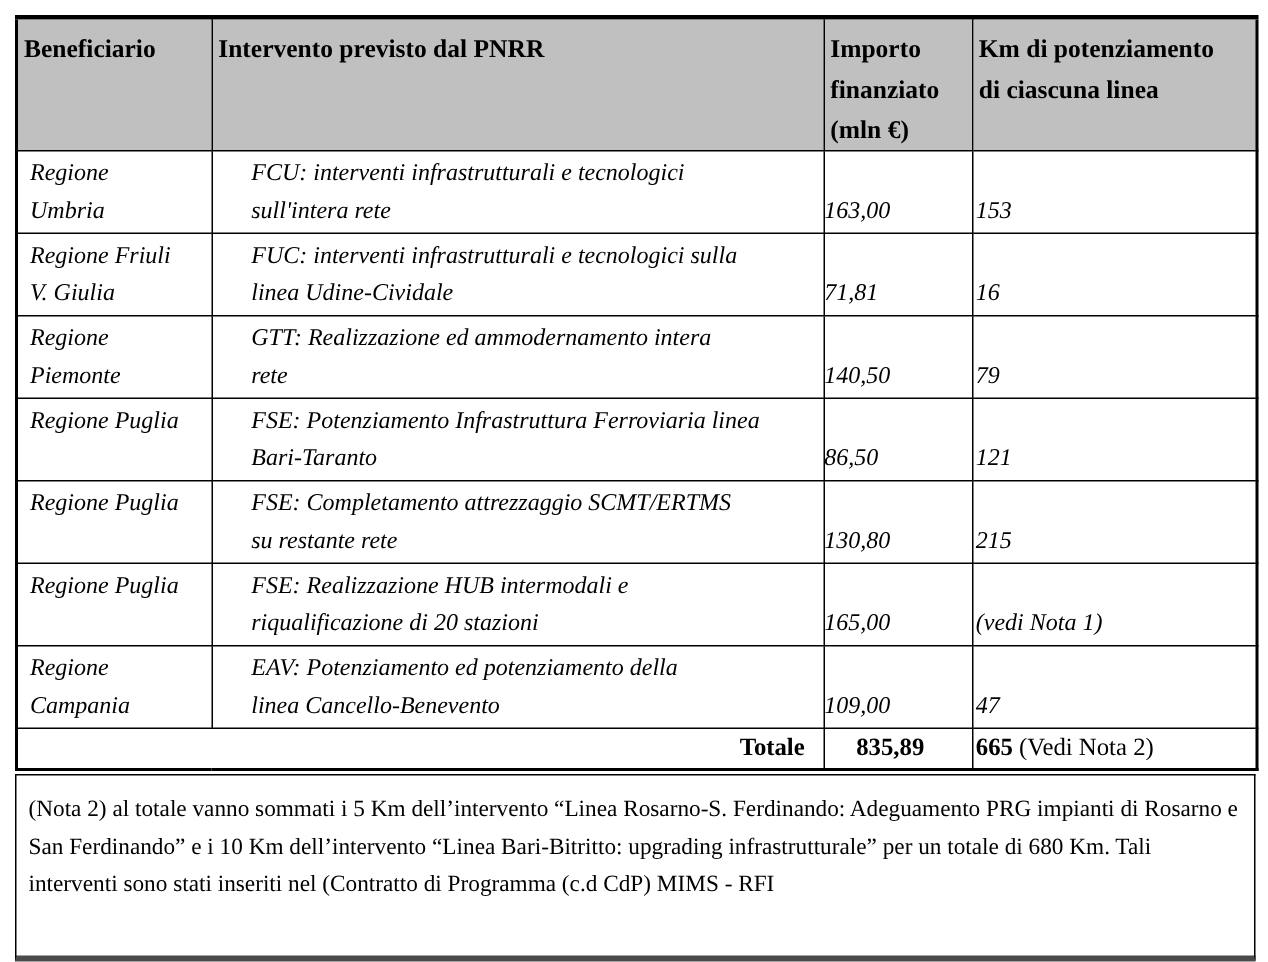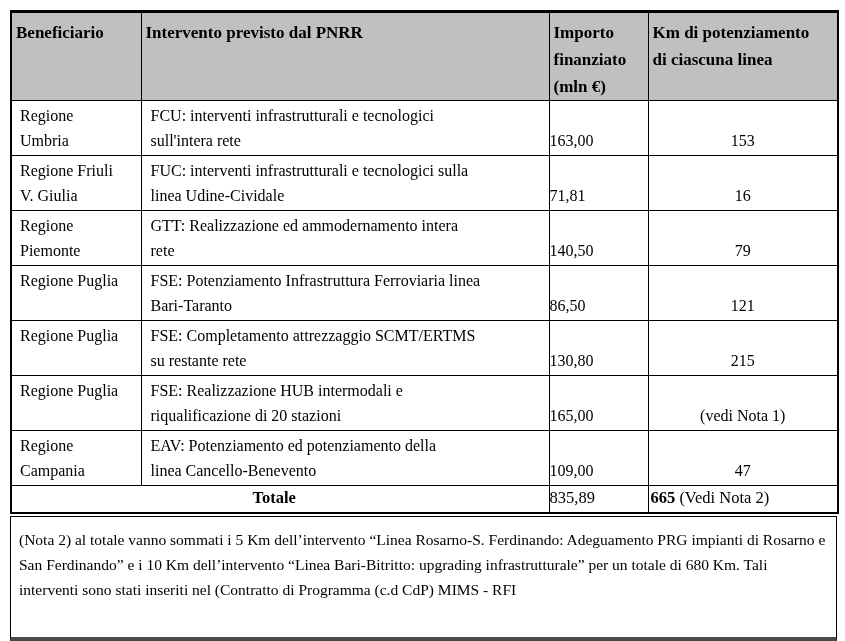--- a/index.html
+++ b/index.html
@@ -32,62 +32,62 @@
     background: var(--header-bg, #c0c0c0);
     font-weight: bold;
     font-size: 17px;
     line-height: 27px;
     text-align: left;
     vertical-align: top;
     padding: 6px 4px 0 4px;
     height: 82px;
     white-space: pre-line;
   }
-  tr.data-row { height: 50px; }
+  tr.data-row { height: 50px; font-style: italic; }
   td.c1 {
     vertical-align: top;
     text-align: left;
     font-size: 16px;
     line-height: 25px;
     padding: 2px 4px 2px 8px;
     white-space: pre-line;
   }
   td.c2 {
     vertical-align: top;
     text-align: left;
     font-size: 16px;
     line-height: 25px;
-    padding: 2px 4px 2px 9px;
+    padding: 2px 4px 2px 26px;
     white-space: pre-line;
   }
   td.c3 {
     vertical-align: bottom;
     font-size: 16px;
     padding: 0 10px 5px 0;
   }
   td.c4 {
     vertical-align: bottom;
-    text-align: center;
+    text-align: left;
     font-size: 16px;
     padding: 0 2px 5px 2px;
   }
   tr.totale-row { height: 27px; }
   tr.totale-row td {
     vertical-align: middle;
     font-size: 16.5px;
   }
   td.tot-label {
-    text-align: center;
+    text-align: right;
     font-weight: bold;
     padding: 1px 12px 2px 0;
     margin-left: 32px;
   }
   td.tot-importo {
-    text-align: left;
-    font-weight: normal;
+    text-align: center;
+    font-weight: bold;
     padding: 1px 10px 2px 0;
   }
   td.tot-km {
     padding: 1px 2px 2px 2px;
   }
   .b { font-weight: bold; }
 
   
   .notes-box {
     margin-top: 2px;

